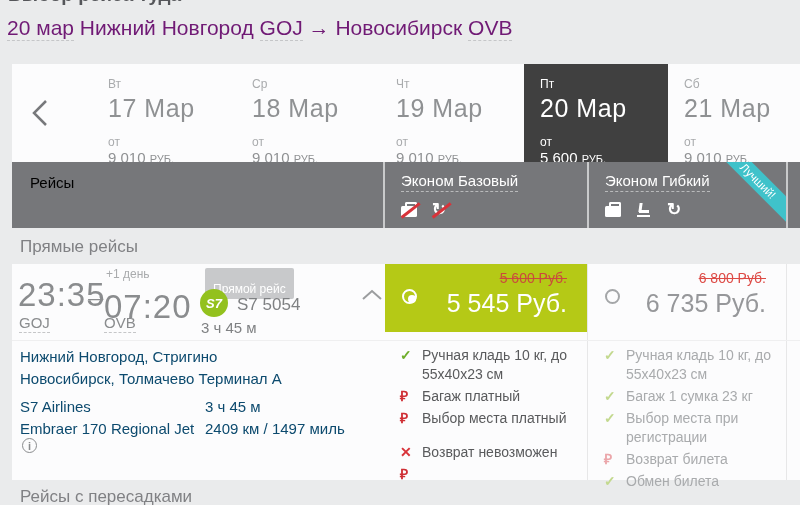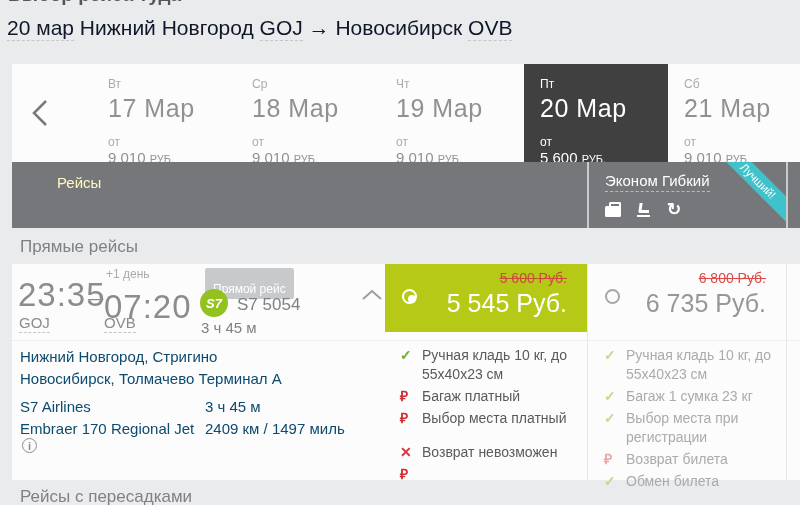--- a/index.html
+++ b/index.html
@@ -3,37 +3,37 @@
 <meta charset="utf-8">
 <style>
   * { margin:0; padding:0; box-sizing:border-box; }
   html,body { background:#eaebec; }
   .screen {
     position:relative; width:800px; height:505px; overflow:hidden;
     background:#eaebec; font-family:"Liberation Sans", sans-serif;
   }
   
   .clipped-heading { position:absolute; top:-16px; left:8px; font-size:19px; font-weight:bold; color:#55565a; }
-  .route-heading { position:absolute; top:16px; left:7px; font-size:21px; color:#0f172a; white-space:nowrap; }
+  .route-heading { position:absolute; top:16px; left:7px; font-size:21px; color:#701a75; white-space:nowrap; }
   .dash-link { border-bottom:1px dashed #c5c6c8; padding-bottom:1px; cursor:pointer; }
   
   .date-strip { position:absolute; left:12px; top:64px; width:788px; height:98px; background:#fcfcfd; }
   .nav-prev { position:absolute; left:12px; top:30px; width:36px; height:38px; cursor:pointer; }
   .day-cell { position:absolute; top:0; height:98px; width:144px; padding:13px 0 12px 16px; cursor:pointer; }
   .day-weekday { font-size:12px; color:#a9abad; margin-bottom:3px; }
   .day-date { font-size:25px; color:#8f9193; letter-spacing:.5px; margin-bottom:12px; }
   .day-from { font-size:12px; color:#a9abad; }
   .day-price { font-size:15px; color:#8f9193; }
   .day-price .cur { font-size:11px; }
   .day-cell.selected { background:#404040; }
   .day-cell.selected .day-weekday, .day-cell.selected .day-date,
   .day-cell.selected .day-from, .day-cell.selected .day-price { color:#fff; }
   
   .fare-header { position:absolute; left:12px; top:162px; width:788px; height:66px; background:#76777a; }
-  .fh-flights { position:absolute; left:18px; top:12px; font-size:15px; color:#fef9c3;margin-left:27px; }
+  .fh-flights { position:absolute; left:18px; top:12px; font-size:15px; color:#000000; }
   .fh-col { position:absolute; top:0; height:66px; padding:10px 0 0 16px; border-left:2px solid #c9cacb; overflow:hidden; }
   .fh-col-basic { left:371px; width:204px; }
   .fh-col-flex { left:575px; width:199px; position:absolute; }
   .fh-col-biz { left:774px; width:120px; }
   .fh-label { display:inline-block; font-size:15px; color:#fff; border-bottom:1px dashed #b9babb; padding-bottom:2px; cursor:pointer; }
   .fh-icons { margin-top:9px; display:flex; gap:13px; align-items:center; height:18px; }
   .iconbox { position:relative; width:18px; height:16px; }
   .briefcase { position:absolute; left:0; top:4px; width:16px; height:11px; background:#fff; border-radius:1.5px; }
   .briefcase:before { content:""; position:absolute; top:-4px; left:4px; width:8px; height:4px;
       border:2px solid #fff; border-bottom:none; border-radius:2px 2px 0 0; }
@@ -148,20 +148,31 @@
       <div class="day-weekday">Сб</div>
       <div class="day-date">21 Мар</div>
       <div class="day-from">от</div>
       <div class="day-price"><span>9 010</span> <span class="cur">РУБ.</span></div>
     </div>
   </div>
 
   <div class="fare-header">
     <div class="fh-flights">Рейсы</div>
 
+    <div class="fh-col fh-col-basic">
+      <span class="fh-label">Эконом Базовый</span>
+      <div class="fh-icons">
+        <span class="iconbox slash">
+            <span class="briefcase"></span>
+          </span>
+        <span class="iconbox slash">
+            <span class="refresh">↻</span>
+          </span>
+      </div>
+    </div>
 
     <div class="fh-col fh-col-flex">
       <span class="fh-label">Эконом Гибкий</span>
       <div class="fh-icons">
         <span class="iconbox">
             <span class="briefcase"></span>
           </span>
         <span class="iconbox">
             <span class="seat"></span>
           </span>

